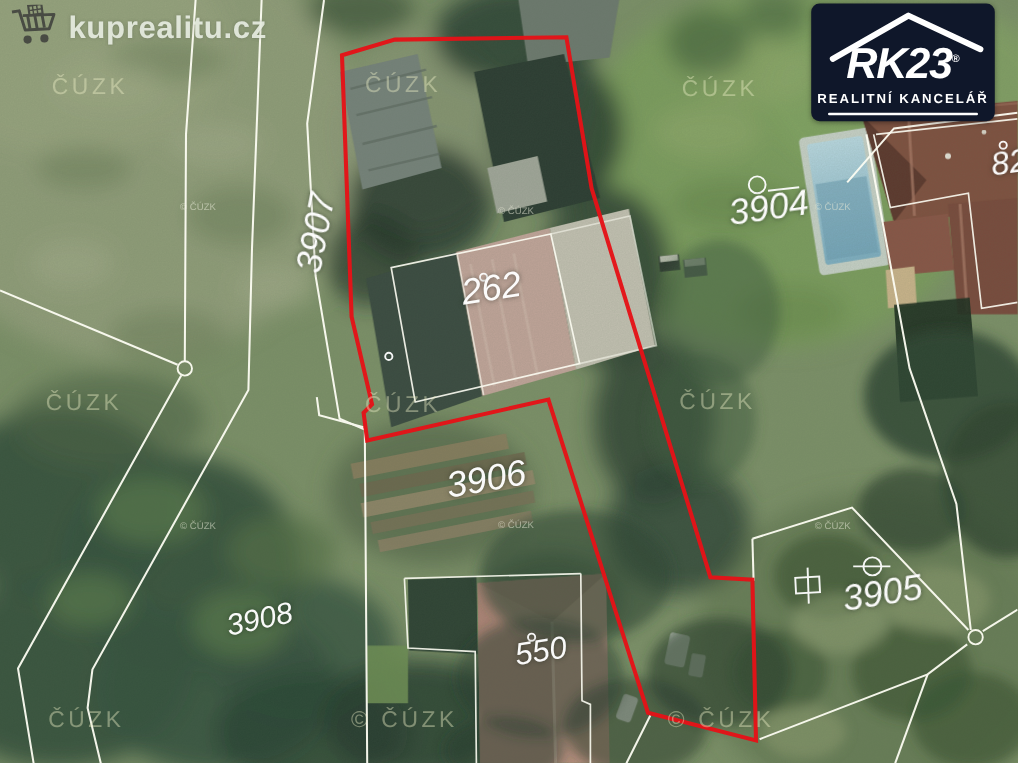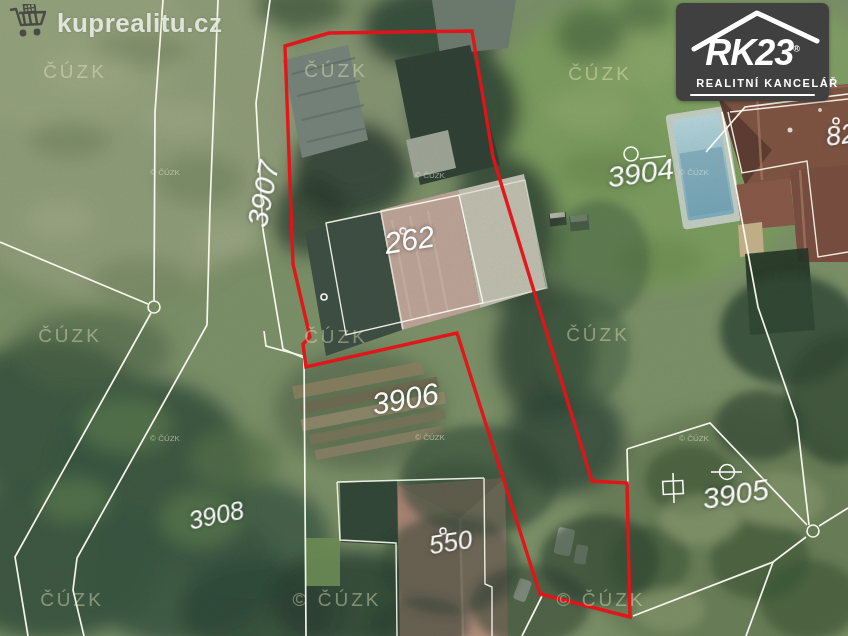--- a/index.html
+++ b/index.html
@@ -14,32 +14,32 @@
   .site-logo{position:absolute;left:8px;top:4px;display:flex;align-items:center;gap:7px;opacity:.92;}
   .site-logo .cart{width:42px;height:38px;opacity:.85;}
   .site-logo .site-text{
     font-size:26px;font-weight:600;letter-spacing:.5px;color:#e6ebe0;
     text-shadow:0 0 3px rgba(60,70,55,.35);
   }
 
   
   .agency-logo{
     position:absolute;left:676px;top:3px;width:153px;height:98px;
-    background:#404040;border-radius:7px;box-shadow:0 1px 4px rgba(0,0,0,.35);
+    background:#0f172a;border-radius:7px;box-shadow:0 1px 4px rgba(0,0,0,.35);
     color:#fff;text-align:center;
   }
   .agency-logo .roof{position:absolute;left:0;top:0;width:153px;height:60px;}
   .agency-logo .rk-row{
     position:absolute;left:0;top:32px;width:100%;
     font-size:36px;font-weight:bold;font-style:italic;letter-spacing:-1px;line-height:1;
   }
   .agency-logo .reg{font-size:9px;font-style:normal;vertical-align:super;letter-spacing:0;}
   .agency-logo .rk-sub{
     position:absolute;left:0;top:74px;width:100%;
-    font-size:11px;font-weight:bold;letter-spacing:1.6px;white-space:nowrap;padding-left:15px;
+    font-size:11px;font-weight:bold;letter-spacing:1.6px;white-space:nowrap;
   }
   .agency-logo .rk-line{
     position:absolute;left:14px;right:14px;top:91px;height:2px;background:#fff;border-radius:1px;
   }
 
   
   text.plabel{fill:#ffffff;font-style:italic;opacity:.97;}
   text.wm{fill:#edefc6;opacity:.42;letter-spacing:3px;font-size:19px;}
   text.wms{fill:#e9ead8;opacity:.55;letter-spacing:0;font-size:8px;}
 </style>

